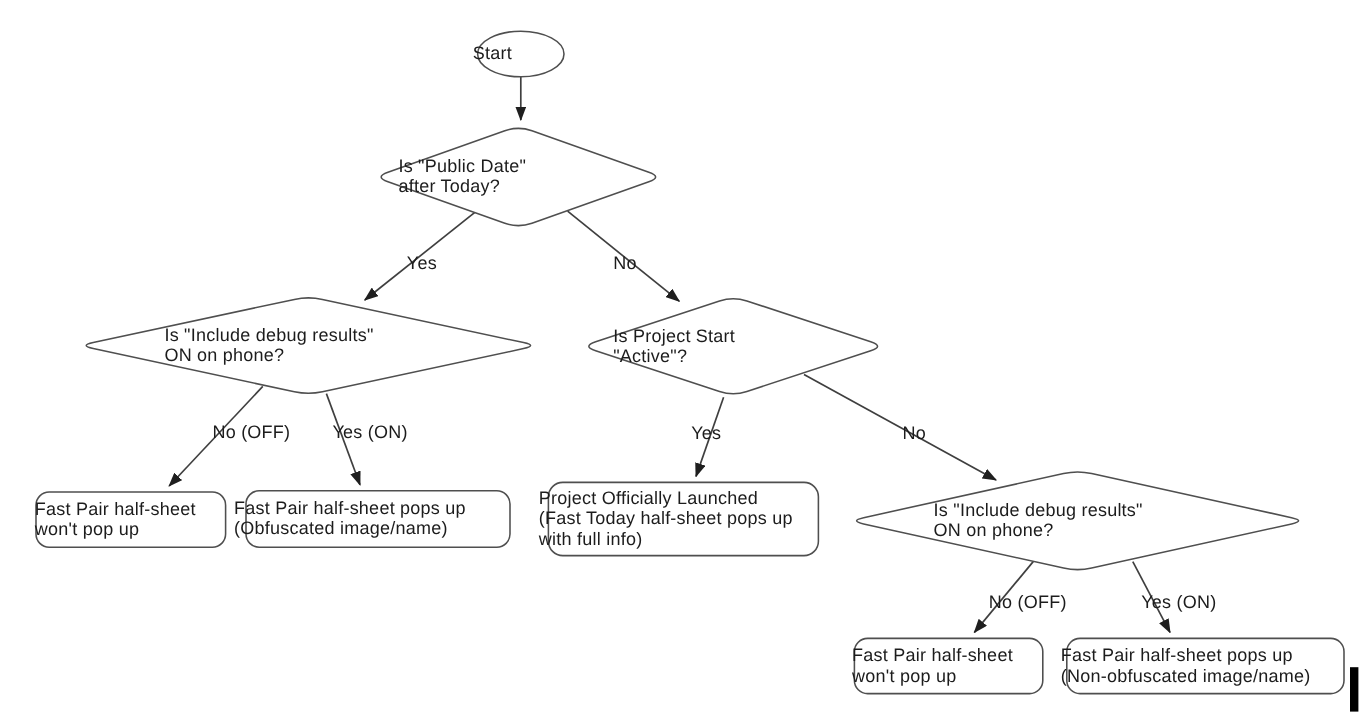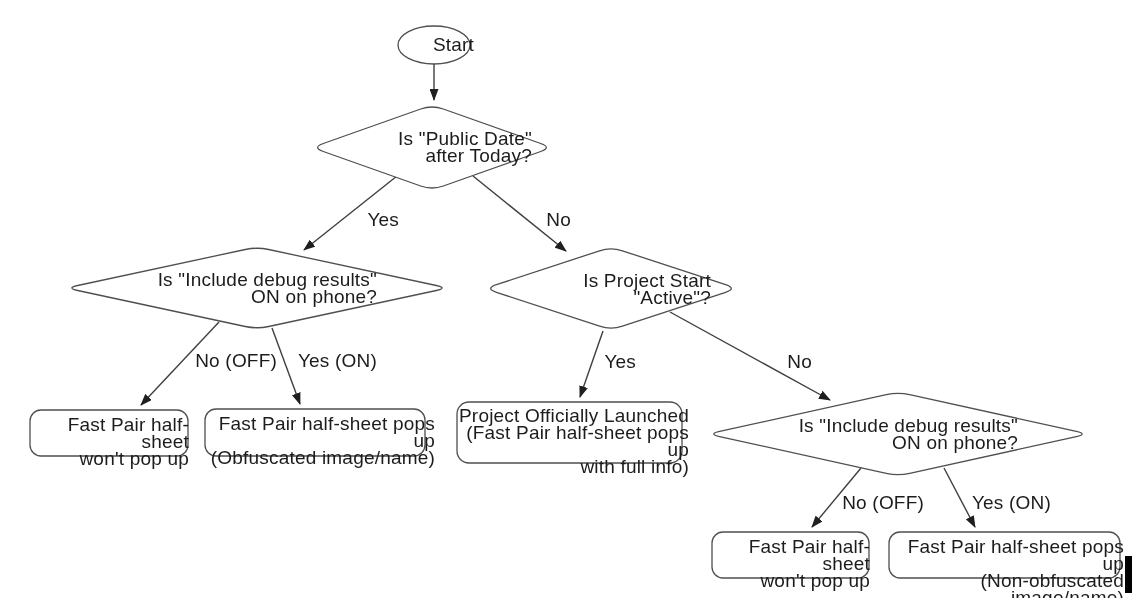--- a/index.html
+++ b/index.html
@@ -8,24 +8,24 @@
     width:1133px;height:598px;
     background:#ffffff;
     overflow:hidden;
     font-family:"Liberation Sans", sans-serif;
   }
   svg{position:absolute;left:0;top:0;}
   .shape{fill:#ffffff;stroke:#4f4f4f;stroke-width:1.3;}
   .edge{stroke:#3f3f3f;stroke-width:1.4;fill:none;}
   .lbl{
     position:absolute;
-    font-size:19px;line-height:17px;
+    font-size:15px;line-height:17px;
     letter-spacing:0.2px;
     color:#1c1c1c;
-    text-align:right;
+    text-align:left;
     white-space:pre-line;
     pointer-events:none;
   }
   #caret{position:absolute;background:#000000;}
 </style>
 </head>
 <body>
 
 <div id="canvas">
 
@@ -65,21 +65,21 @@
 ON on phone?</div>
   <div class="lbl" style="left: 511px; top: 272px; width: 200px; color: rgb(28, 28, 28);">Is Project Start
 "Active"?</div>
   <div class="lbl" style="left: 778px; top: 417px; width: 240px; color: rgb(28, 28, 28);">Is "Include debug results"
 ON on phone?</div>
   <div class="lbl" style="left: 29px; top: 416px; width: 160px; color: rgb(28, 28, 28);">Fast Pair half-sheet
 won't pop up</div>
   <div class="lbl" style="left: 195px; top: 415px; width: 240px; color: rgb(28, 28, 28);">Fast Pair half-sheet pops up
 (Obfuscated image/name)</div>
   <div class="lbl" style="left: 449px; top: 407px; width: 240px; color: rgb(28, 28, 28);">Project Officially Launched
-(Fast Pair half-sheet pops up
+(Fast Today half-sheet pops up
 with full info)</div>
   <div class="lbl" style="left: 710px; top: 538px; width: 160px; color: rgb(28, 28, 28);">Fast Pair half-sheet
 won't pop up</div>
   <div class="lbl" style="left: 884px; top: 538px; width: 240px; color: rgb(28, 28, 28);">Fast Pair half-sheet pops up
 (Non-obfuscated image/name)</div>
 
   <div class="lbl" style="left: 339px; top: 211px; width: 60px; color: rgb(28, 28, 28);">Yes</div>
   <div class="lbl" style="left: 511px; top: 211px; width: 60px; color: rgb(28, 28, 28);">No</div>
   <div class="lbl" style="left: 177px; top: 352px; width: 100px; color: rgb(28, 28, 28);">No (OFF)</div>
   <div class="lbl" style="left: 277px; top: 352px; width: 100px; color: rgb(28, 28, 28);">Yes (ON)</div>

